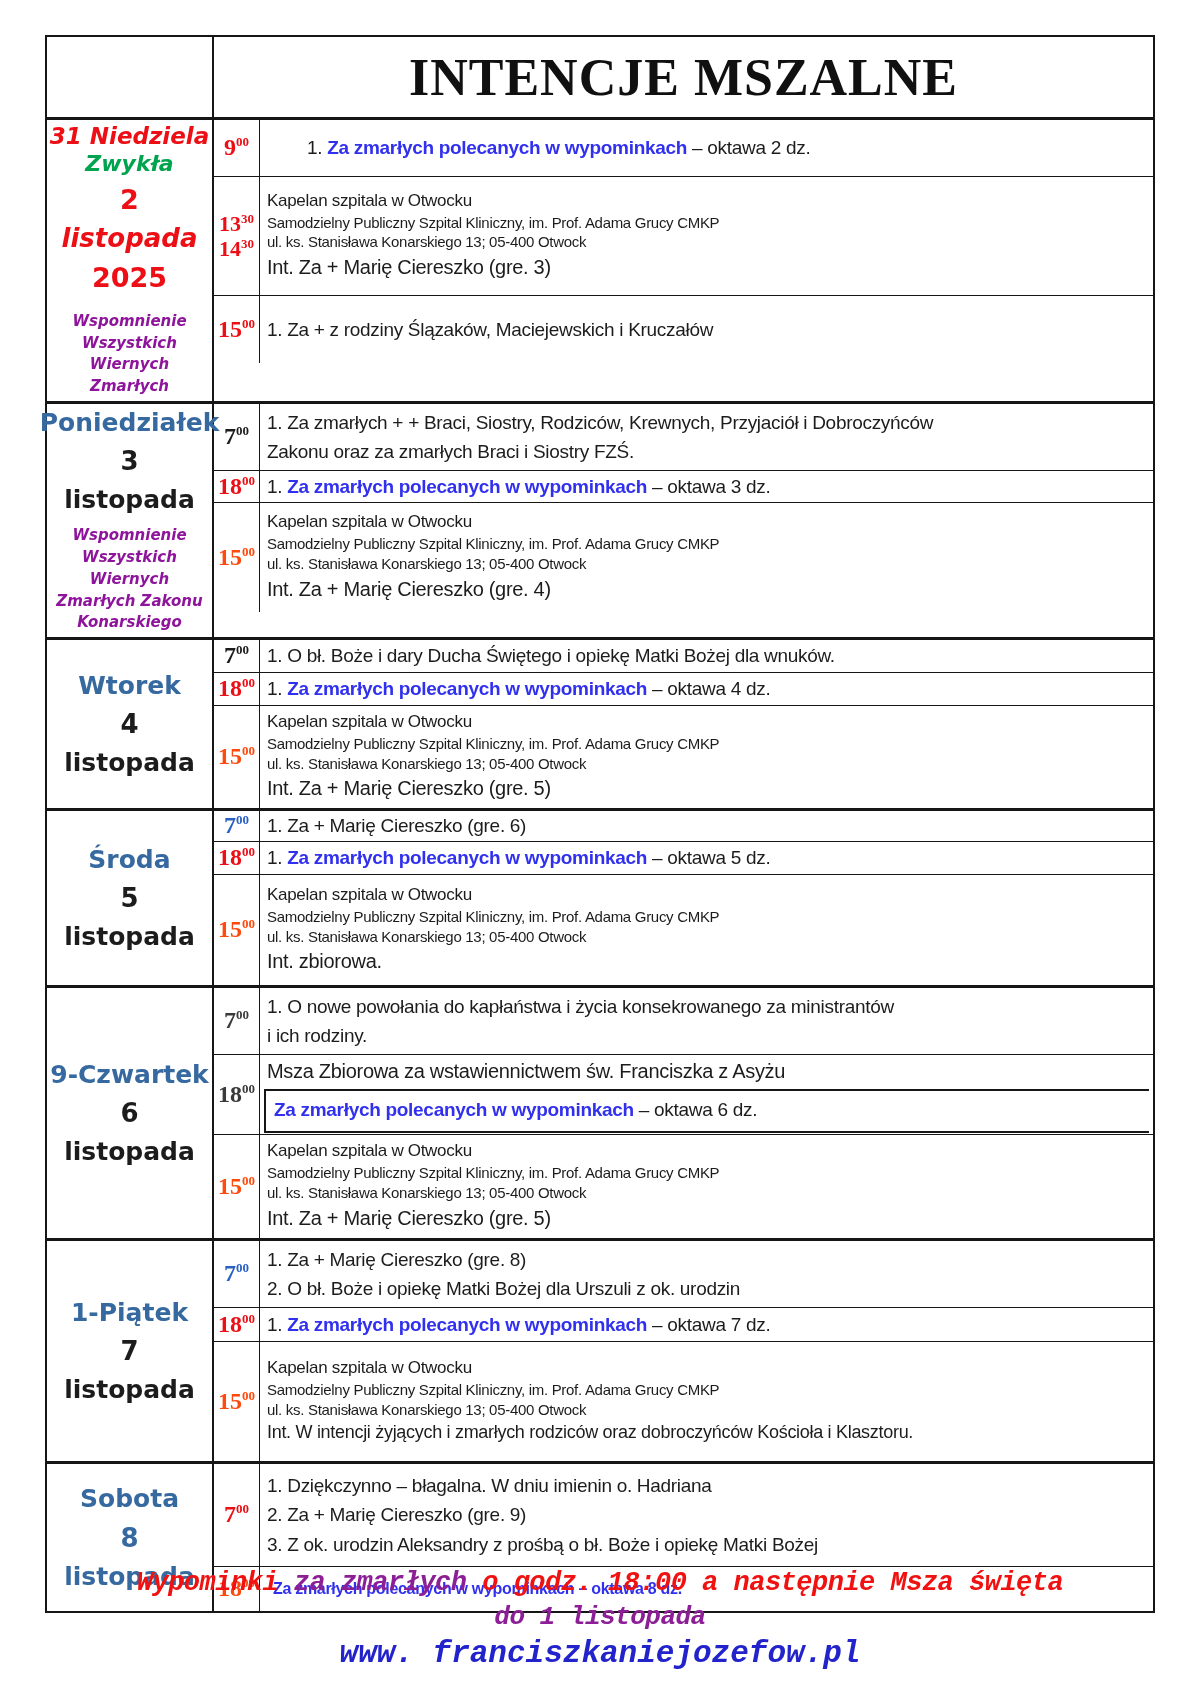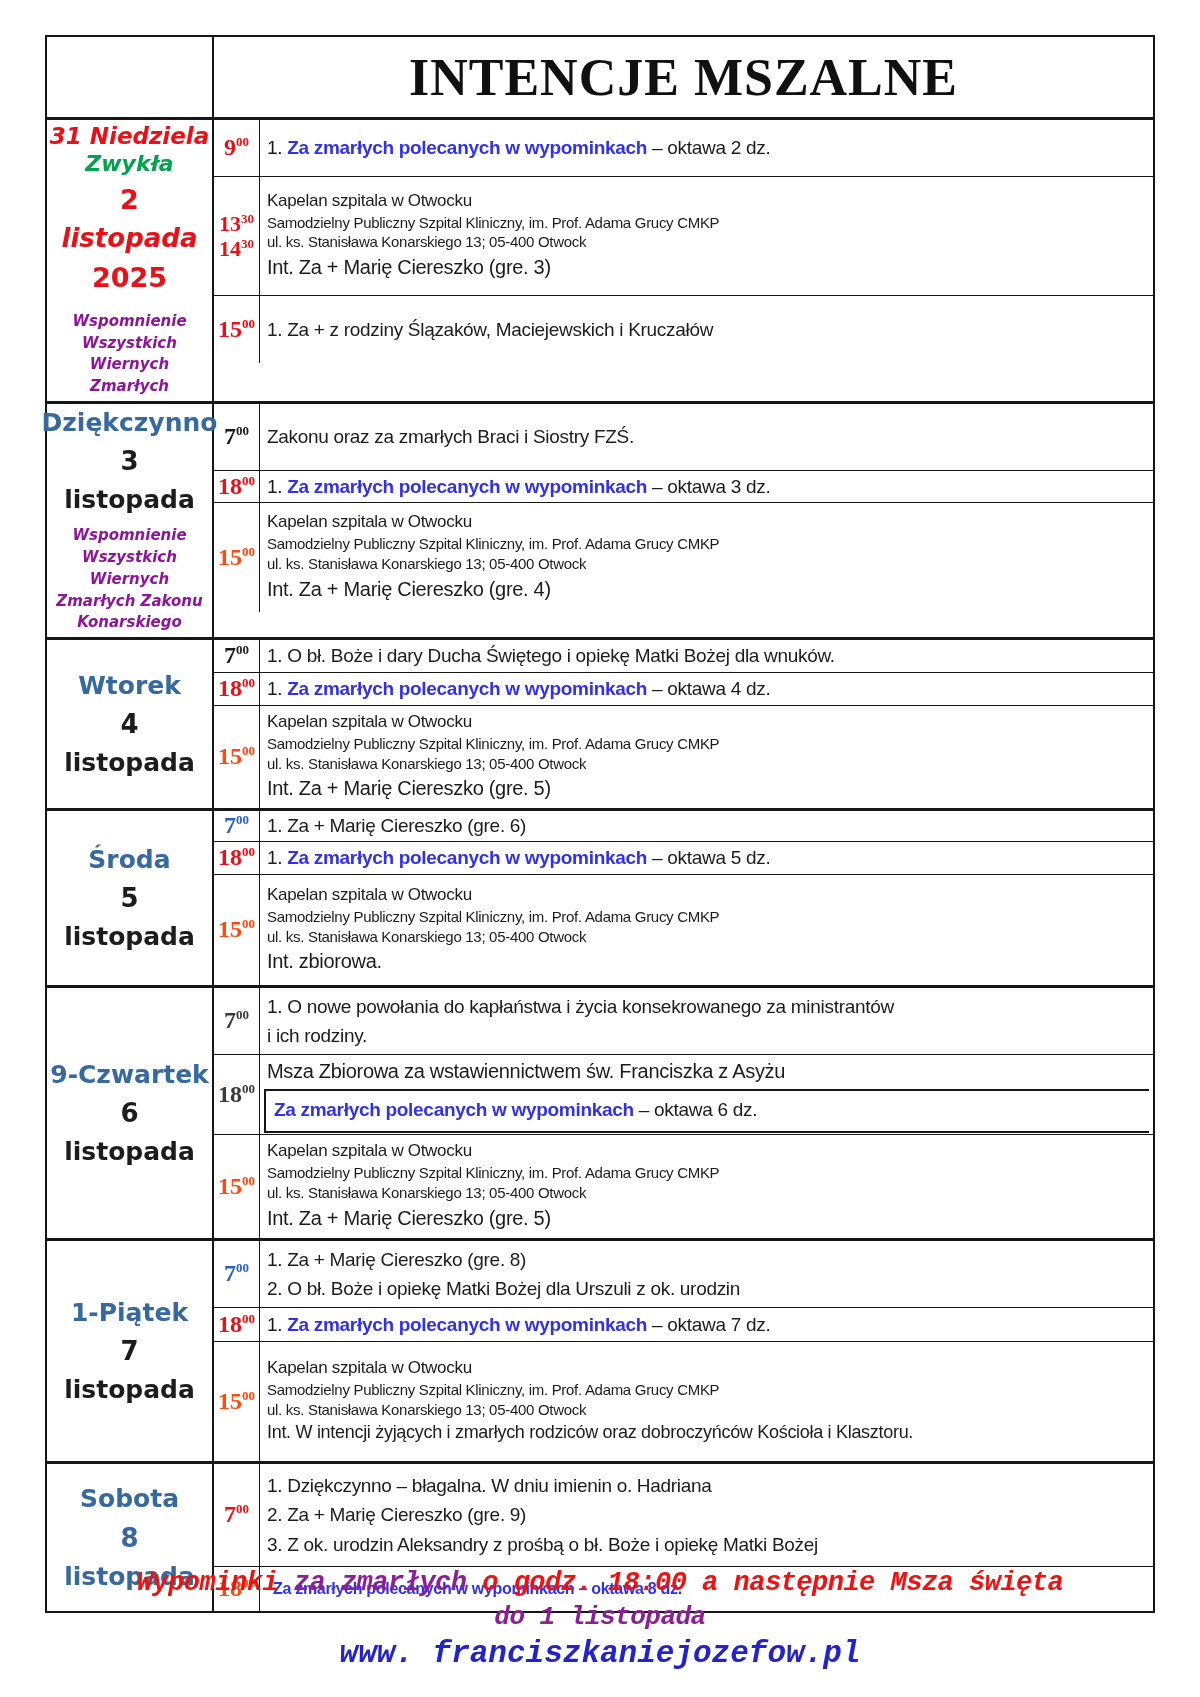--- a/index.html
+++ b/index.html
@@ -86,21 +86,21 @@
           <div class="dl-sunred">31 Niedziela</div>
           <div class="dl-sungreen">Zwykła</div>
           <div class="dl-sunnum">2</div>
           <div class="dl-sunmonth">listopada</div>
           <div class="dl-sunnum">2025</div>
           <div class="dl-sub first">Wspomnienie</div>
           <div class="dl-sub">Wszystkich Wiernych</div>
           <div class="dl-sub">Zmarłych</div>
         </div>
         <div class="day-rows">
-          <div class="mass-row" style="height: 56px;">
+          <div class="mass-row" style="height: 56px; gap: 40px;">
             <div class="time-cell t-red">
               <span class="time"><span class="th">9</span><sup class="tm">00</sup></span>
             </div>
             <div class="row-body">
               <div class="line lg"><span class="sk">1. </span><span class="ib">Za zmarłych polecanych w wypominkach</span><span class="sk"> – oktawa 2 dz.</span></div>
             </div>
           </div>
           <div class="mass-row" style="height: 119px;">
             <div class="time-cell t-red">
               <span class="time small"><span class="th">13</span><sup class="tm">30</sup></span>
@@ -118,34 +118,35 @@
               <span class="time"><span class="th">15</span><sup class="tm">00</sup></span>
             </div>
             <div class="row-body">
               <div class="line lg"><span class="sk">1. Za + z rodziny Ślązaków, Maciejewskich i Kruczałów</span></div>
             </div>
           </div>
         </div>
       </div>
       <div class="day-block">
         <div class="day-label">
-          <div class="dl-day">Dziękczynno</div>
+          <div class="dl-day">Poniedziałek</div>
           <div class="dl-num">3</div>
           <div class="dl-month">listopada</div>
           <div class="dl-sub first">Wspomnienie</div>
           <div class="dl-sub">Wszystkich Wiernych</div>
           <div class="dl-sub">Zmarłych Zakonu</div>
           <div class="dl-sub">Konarskiego</div>
         </div>
         <div class="day-rows">
           <div class="mass-row" style="height: 66px;">
             <div class="time-cell t-black">
               <span class="time"><span class="th">7</span><sup class="tm">00</sup></span>
             </div>
             <div class="row-body">
+              <div class="line lg"><span class="sk">1. Za zmarłych + + Braci, Siostry, Rodziców, Krewnych, Przyjaciół i Dobroczyńców</span></div>
               <div class="line lg"><span class="sk">Zakonu oraz za zmarłych Braci i Siostry FZŚ.</span></div>
             </div>
           </div>
           <div class="mass-row" style="height: 32px;">
             <div class="time-cell t-red">
               <span class="time"><span class="th">18</span><sup class="tm">00</sup></span>
             </div>
             <div class="row-body">
               <div class="line lg"><span class="sk">1. </span><span class="ib">Za zmarłych polecanych w wypominkach</span><span class="sk"> – oktawa 3 dz.</span></div>
             </div>

